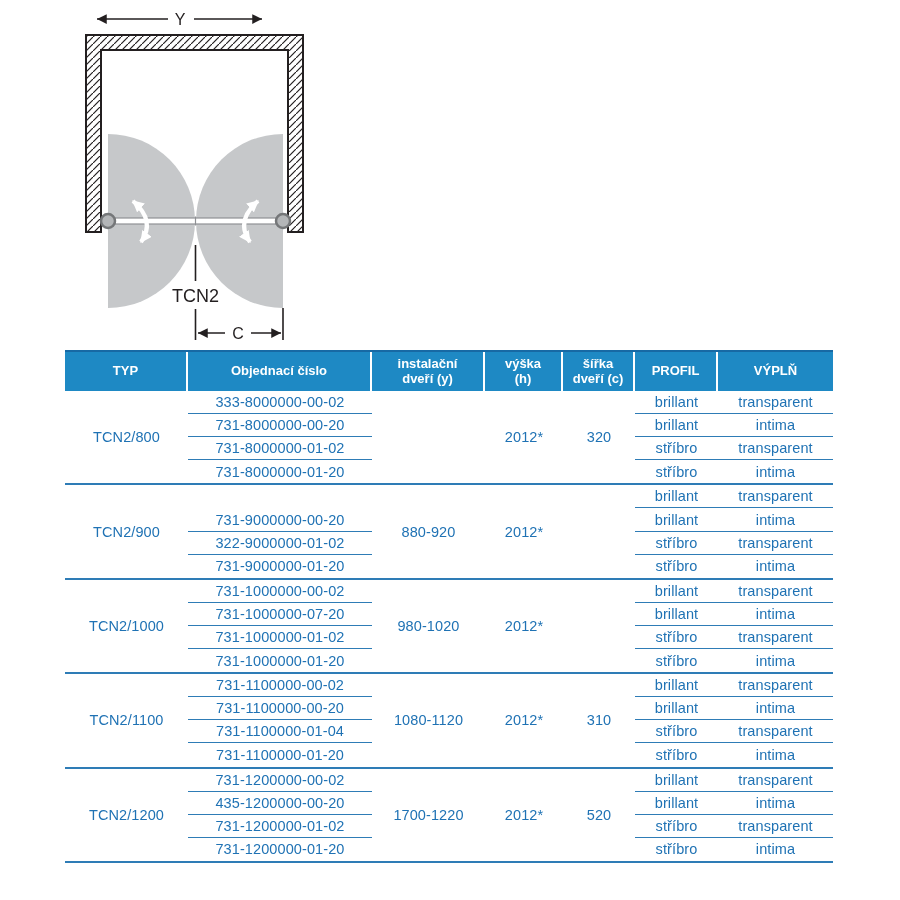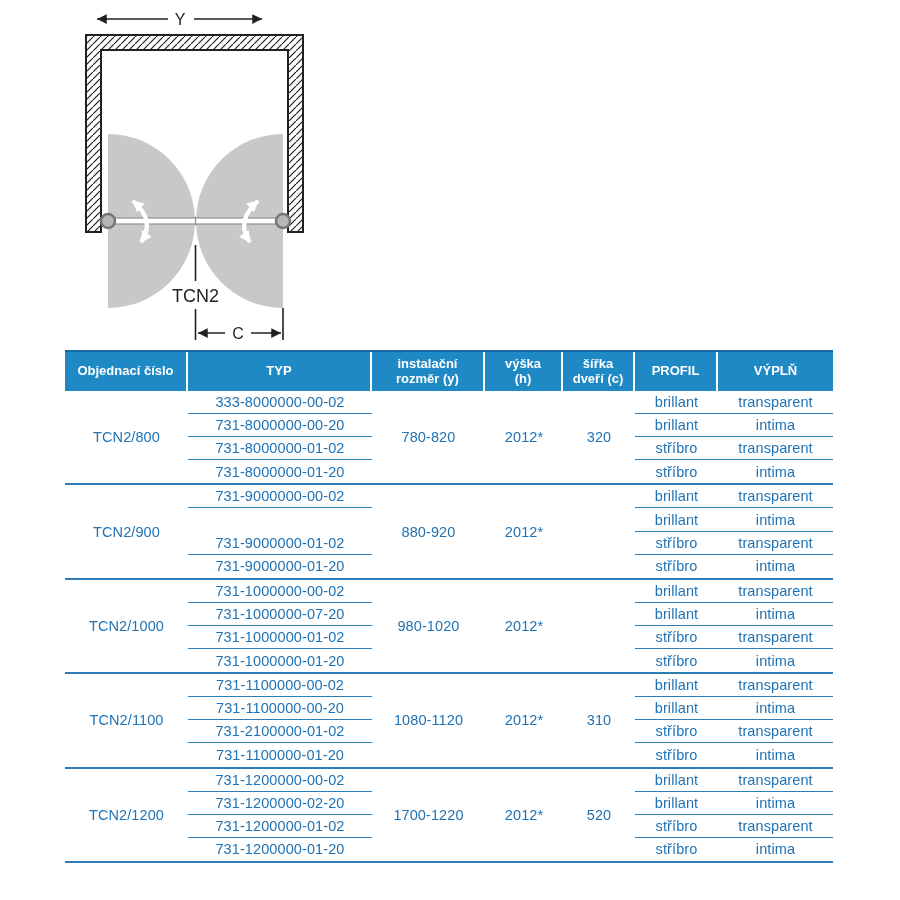--- a/index.html
+++ b/index.html
@@ -101,60 +101,59 @@
       <line x1="137.5" y1="307" x2="137.5" y2="338" stroke="#231f20" stroke-width="1.6"></line>
       <line x1="225" y1="306" x2="225" y2="338" stroke="#231f20" stroke-width="1.6"></line>
       <line x1="140" y1="331" x2="167" y2="331" stroke="#231f20" stroke-width="1.5" marker-start="url(#arrB-s)"></line>
       <line x1="193" y1="331" x2="223" y2="331" stroke="#231f20" stroke-width="1.5" marker-end="url(#arrB-e)"></line>
       <text x="180" y="337" font-size="16" text-anchor="middle" fill="#231f20">C</text>
     </g>
   </svg>
 
   <div class="spec-table">
     <div class="thead" id="thead">
+        <div class="hcell">TYP</div>
         <div class="hcell">Objednací číslo</div>
-        <div class="hcell">TYP</div>
         <div class="hcell">instalační
-rozměr (y)</div>
+dveří (y)</div>
         <div class="hcell">výška
 (h)</div>
         <div class="hcell">šířka
 dveří (c)</div>
         <div class="hcell">PROFIL</div>
         <div class="hcell last">VÝPLŇ</div>
       </div>
     <div class="tbody" id="tbody">
         <div class="group">
           <div class="cell" style="grid-area: 1 / 1 / span 4;">TCN2/800</div>
-          <div class="cell" style="grid-area: 1 / 3 / span 4;">780-820</div>
           <div class="cell" style="grid-area: 1 / 4 / span 4;">2012*</div>
           <div class="cell" style="grid-area: 1 / 5 / span 4;">320</div>
           <div class="cell sep" style="grid-area: 1 / 2;">333-8000000-00-02</div>
           <div class="cell sep" style="grid-area: 1 / 6;">brillant</div>
           <div class="cell sep" style="grid-area: 1 / 7;">transparent</div>
           <div class="cell sep" style="grid-area: 2 / 2;">731-8000000-00-20</div>
           <div class="cell sep" style="grid-area: 2 / 6;">brillant</div>
           <div class="cell sep" style="grid-area: 2 / 7;">intima</div>
           <div class="cell sep" style="grid-area: 3 / 2;">731-8000000-01-02</div>
           <div class="cell sep" style="grid-area: 3 / 6;">stříbro</div>
           <div class="cell sep" style="grid-area: 3 / 7;">transparent</div>
           <div class="cell" style="grid-area: 4 / 2;">731-8000000-01-20</div>
           <div class="cell" style="grid-area: 4 / 6;">stříbro</div>
           <div class="cell" style="grid-area: 4 / 7;">intima</div>
         </div>
         <div class="group">
           <div class="cell" style="grid-area: 1 / 1 / span 4;">TCN2/900</div>
           <div class="cell" style="grid-area: 1 / 3 / span 4;">880-920</div>
           <div class="cell" style="grid-area: 1 / 4 / span 4;">2012*</div>
-          <div class="cell sep" style="grid-area: 1 / 2;">731-9000000-00-02</div>
-          <div class="cell sep" style="grid-area: 1 / 6;">brillant</div>
-          <div class="cell sep" style="grid-area: 1 / 7;">transparent</div>
-          <div class="cell sep" style="grid-area: 2 / 6;">brillant</div>
-          <div class="cell sep" style="grid-area: 2 / 7;">intima</div>
-          <div class="cell sep" style="grid-area: 3 / 2;">731-9000000-01-02</div>
+          <div class="cell sep" style="grid-area: 1 / 6;">brillant</div>
+          <div class="cell sep" style="grid-area: 1 / 7;">transparent</div>
+          <div class="cell sep" style="grid-area: 2 / 2;">731-9000000-00-20</div>
+          <div class="cell sep" style="grid-area: 2 / 6;">brillant</div>
+          <div class="cell sep" style="grid-area: 2 / 7;">intima</div>
+          <div class="cell sep" style="grid-area: 3 / 2;">322-9000000-01-02</div>
           <div class="cell sep" style="grid-area: 3 / 6;">stříbro</div>
           <div class="cell sep" style="grid-area: 3 / 7;">transparent</div>
           <div class="cell" style="grid-area: 4 / 2;">731-9000000-01-20</div>
           <div class="cell" style="grid-area: 4 / 6;">stříbro</div>
           <div class="cell" style="grid-area: 4 / 7;">intima</div>
         </div>
         <div class="group">
           <div class="cell" style="grid-area: 1 / 1 / span 4;">TCN2/1000</div>
           <div class="cell" style="grid-area: 1 / 3 / span 4;">980-1020</div>
           <div class="cell" style="grid-area: 1 / 4 / span 4;">2012*</div>
@@ -175,36 +174,36 @@
           <div class="cell" style="grid-area: 1 / 1 / span 4;">TCN2/1100</div>
           <div class="cell" style="grid-area: 1 / 3 / span 4;">1080-1120</div>
           <div class="cell" style="grid-area: 1 / 4 / span 4;">2012*</div>
           <div class="cell" style="grid-area: 1 / 5 / span 4;">310</div>
           <div class="cell sep" style="grid-area: 1 / 2;">731-1100000-00-02</div>
           <div class="cell sep" style="grid-area: 1 / 6;">brillant</div>
           <div class="cell sep" style="grid-area: 1 / 7;">transparent</div>
           <div class="cell sep" style="grid-area: 2 / 2;">731-1100000-00-20</div>
           <div class="cell sep" style="grid-area: 2 / 6;">brillant</div>
           <div class="cell sep" style="grid-area: 2 / 7;">intima</div>
-          <div class="cell sep" style="grid-area: 3 / 2;">731-2100000-01-02</div>
+          <div class="cell sep" style="grid-area: 3 / 2;">731-1100000-01-04</div>
           <div class="cell sep" style="grid-area: 3 / 6;">stříbro</div>
           <div class="cell sep" style="grid-area: 3 / 7;">transparent</div>
           <div class="cell" style="grid-area: 4 / 2;">731-1100000-01-20</div>
           <div class="cell" style="grid-area: 4 / 6;">stříbro</div>
           <div class="cell" style="grid-area: 4 / 7;">intima</div>
         </div>
         <div class="group">
           <div class="cell" style="grid-area: 1 / 1 / span 4;">TCN2/1200</div>
           <div class="cell" style="grid-area: 1 / 3 / span 4;">1700-1220</div>
           <div class="cell" style="grid-area: 1 / 4 / span 4;">2012*</div>
           <div class="cell" style="grid-area: 1 / 5 / span 4;">520</div>
           <div class="cell sep" style="grid-area: 1 / 2;">731-1200000-00-02</div>
           <div class="cell sep" style="grid-area: 1 / 6;">brillant</div>
           <div class="cell sep" style="grid-area: 1 / 7;">transparent</div>
-          <div class="cell sep" style="grid-area: 2 / 2;">731-1200000-02-20</div>
+          <div class="cell sep" style="grid-area: 2 / 2;">435-1200000-00-20</div>
           <div class="cell sep" style="grid-area: 2 / 6;">brillant</div>
           <div class="cell sep" style="grid-area: 2 / 7;">intima</div>
           <div class="cell sep" style="grid-area: 3 / 2;">731-1200000-01-02</div>
           <div class="cell sep" style="grid-area: 3 / 6;">stříbro</div>
           <div class="cell sep" style="grid-area: 3 / 7;">transparent</div>
           <div class="cell" style="grid-area: 4 / 2;">731-1200000-01-20</div>
           <div class="cell" style="grid-area: 4 / 6;">stříbro</div>
           <div class="cell" style="grid-area: 4 / 7;">intima</div>
         </div>
       </div>

